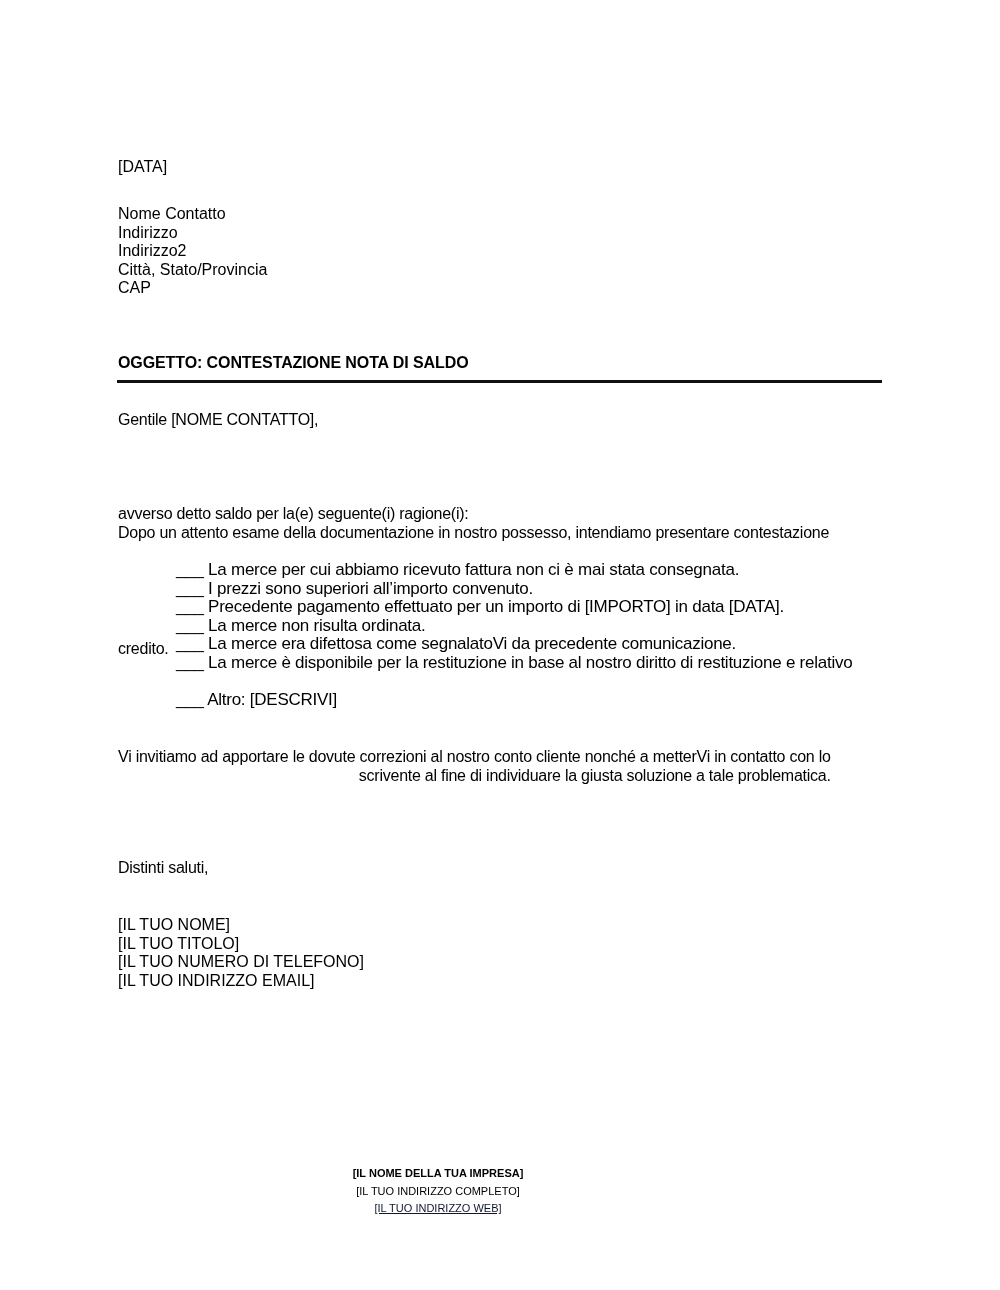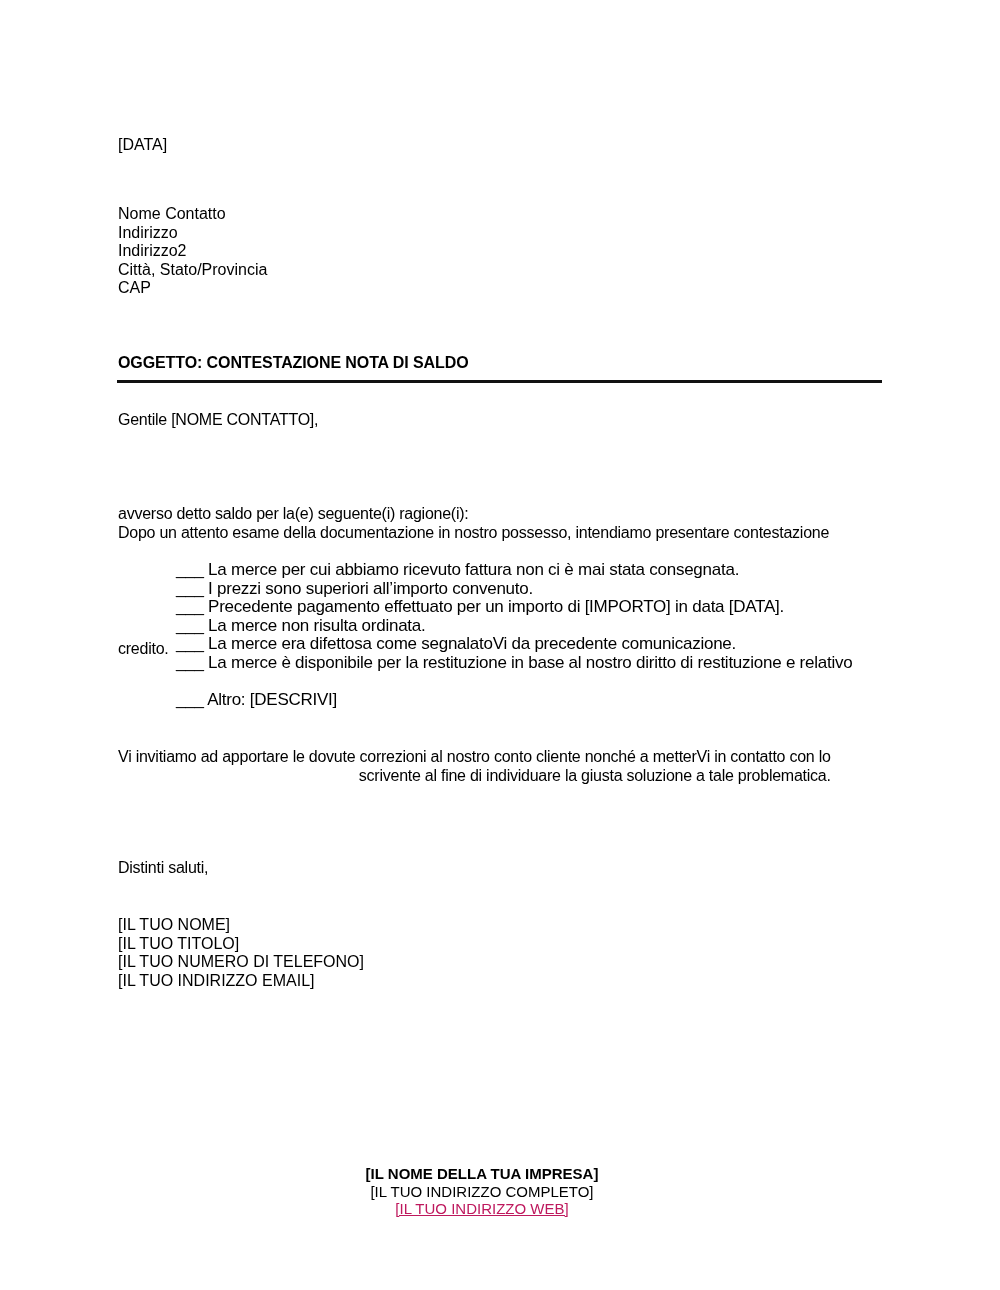--- a/index.html
+++ b/index.html
@@ -4,30 +4,30 @@
   <style>
     html, body { margin: 0; padding: 0; background: #ffffff; }
     body { width: 1000px; height: 1290px; position: relative; overflow: hidden;
            font-family: "Liberation Sans", sans-serif; color: #000; }
     .page { position: absolute; left: 0; top: 0; width: 1000px; height: 1290px; }
     .blk { position: absolute; left: 118px; font-size: 16px; line-height: 18.6px; white-space: nowrap; }
     .cond { letter-spacing: -0.25px; }
     .subject { font-weight: bold; font-size: 16px; letter-spacing: -0.1px; }
     .rule { position: absolute; left: 117px; top: 380px; width: 765px; height: 3px; background: #111; }
     .reason { position: absolute; left: 176px; font-size: 17px; line-height: 18.6px; white-space: nowrap; letter-spacing: -0.25px; }
-    .footer { position: absolute; left: 0; width: 876px; top: 1165px; text-align: center; font-size: 15px; line-height: 17.5px; margin-left: 44px; }
+    .footer { position: absolute; left: 0; width: 876px; top: 1165px; text-align: center; font-size: 11px; line-height: 17.5px; }
     .footer .company { font-weight: bold; }
-    .footer a { color: #be185d; text-decoration: underline; }
+    .footer a { color: #0f172a; text-decoration: underline; }
   </style>
 </head>
 <body>
 
 <div class="page">
 
-  <div class="blk" style="top:136px;">[DATA]</div>
+  <div class="blk" style="top:158px;">[DATA]</div>
 
   <div class="blk" style="top:205px;">
     <div>Nome Contatto</div>
     <div>Indirizzo</div>
     <div>Indirizzo2</div>
     <div>Città, Stato/Provincia</div>
     <div>CAP</div>
   </div>
 
   <div class="blk subject" style="top:354px;">OGGETTO: CONTESTAZIONE NOTA DI SALDO</div>

